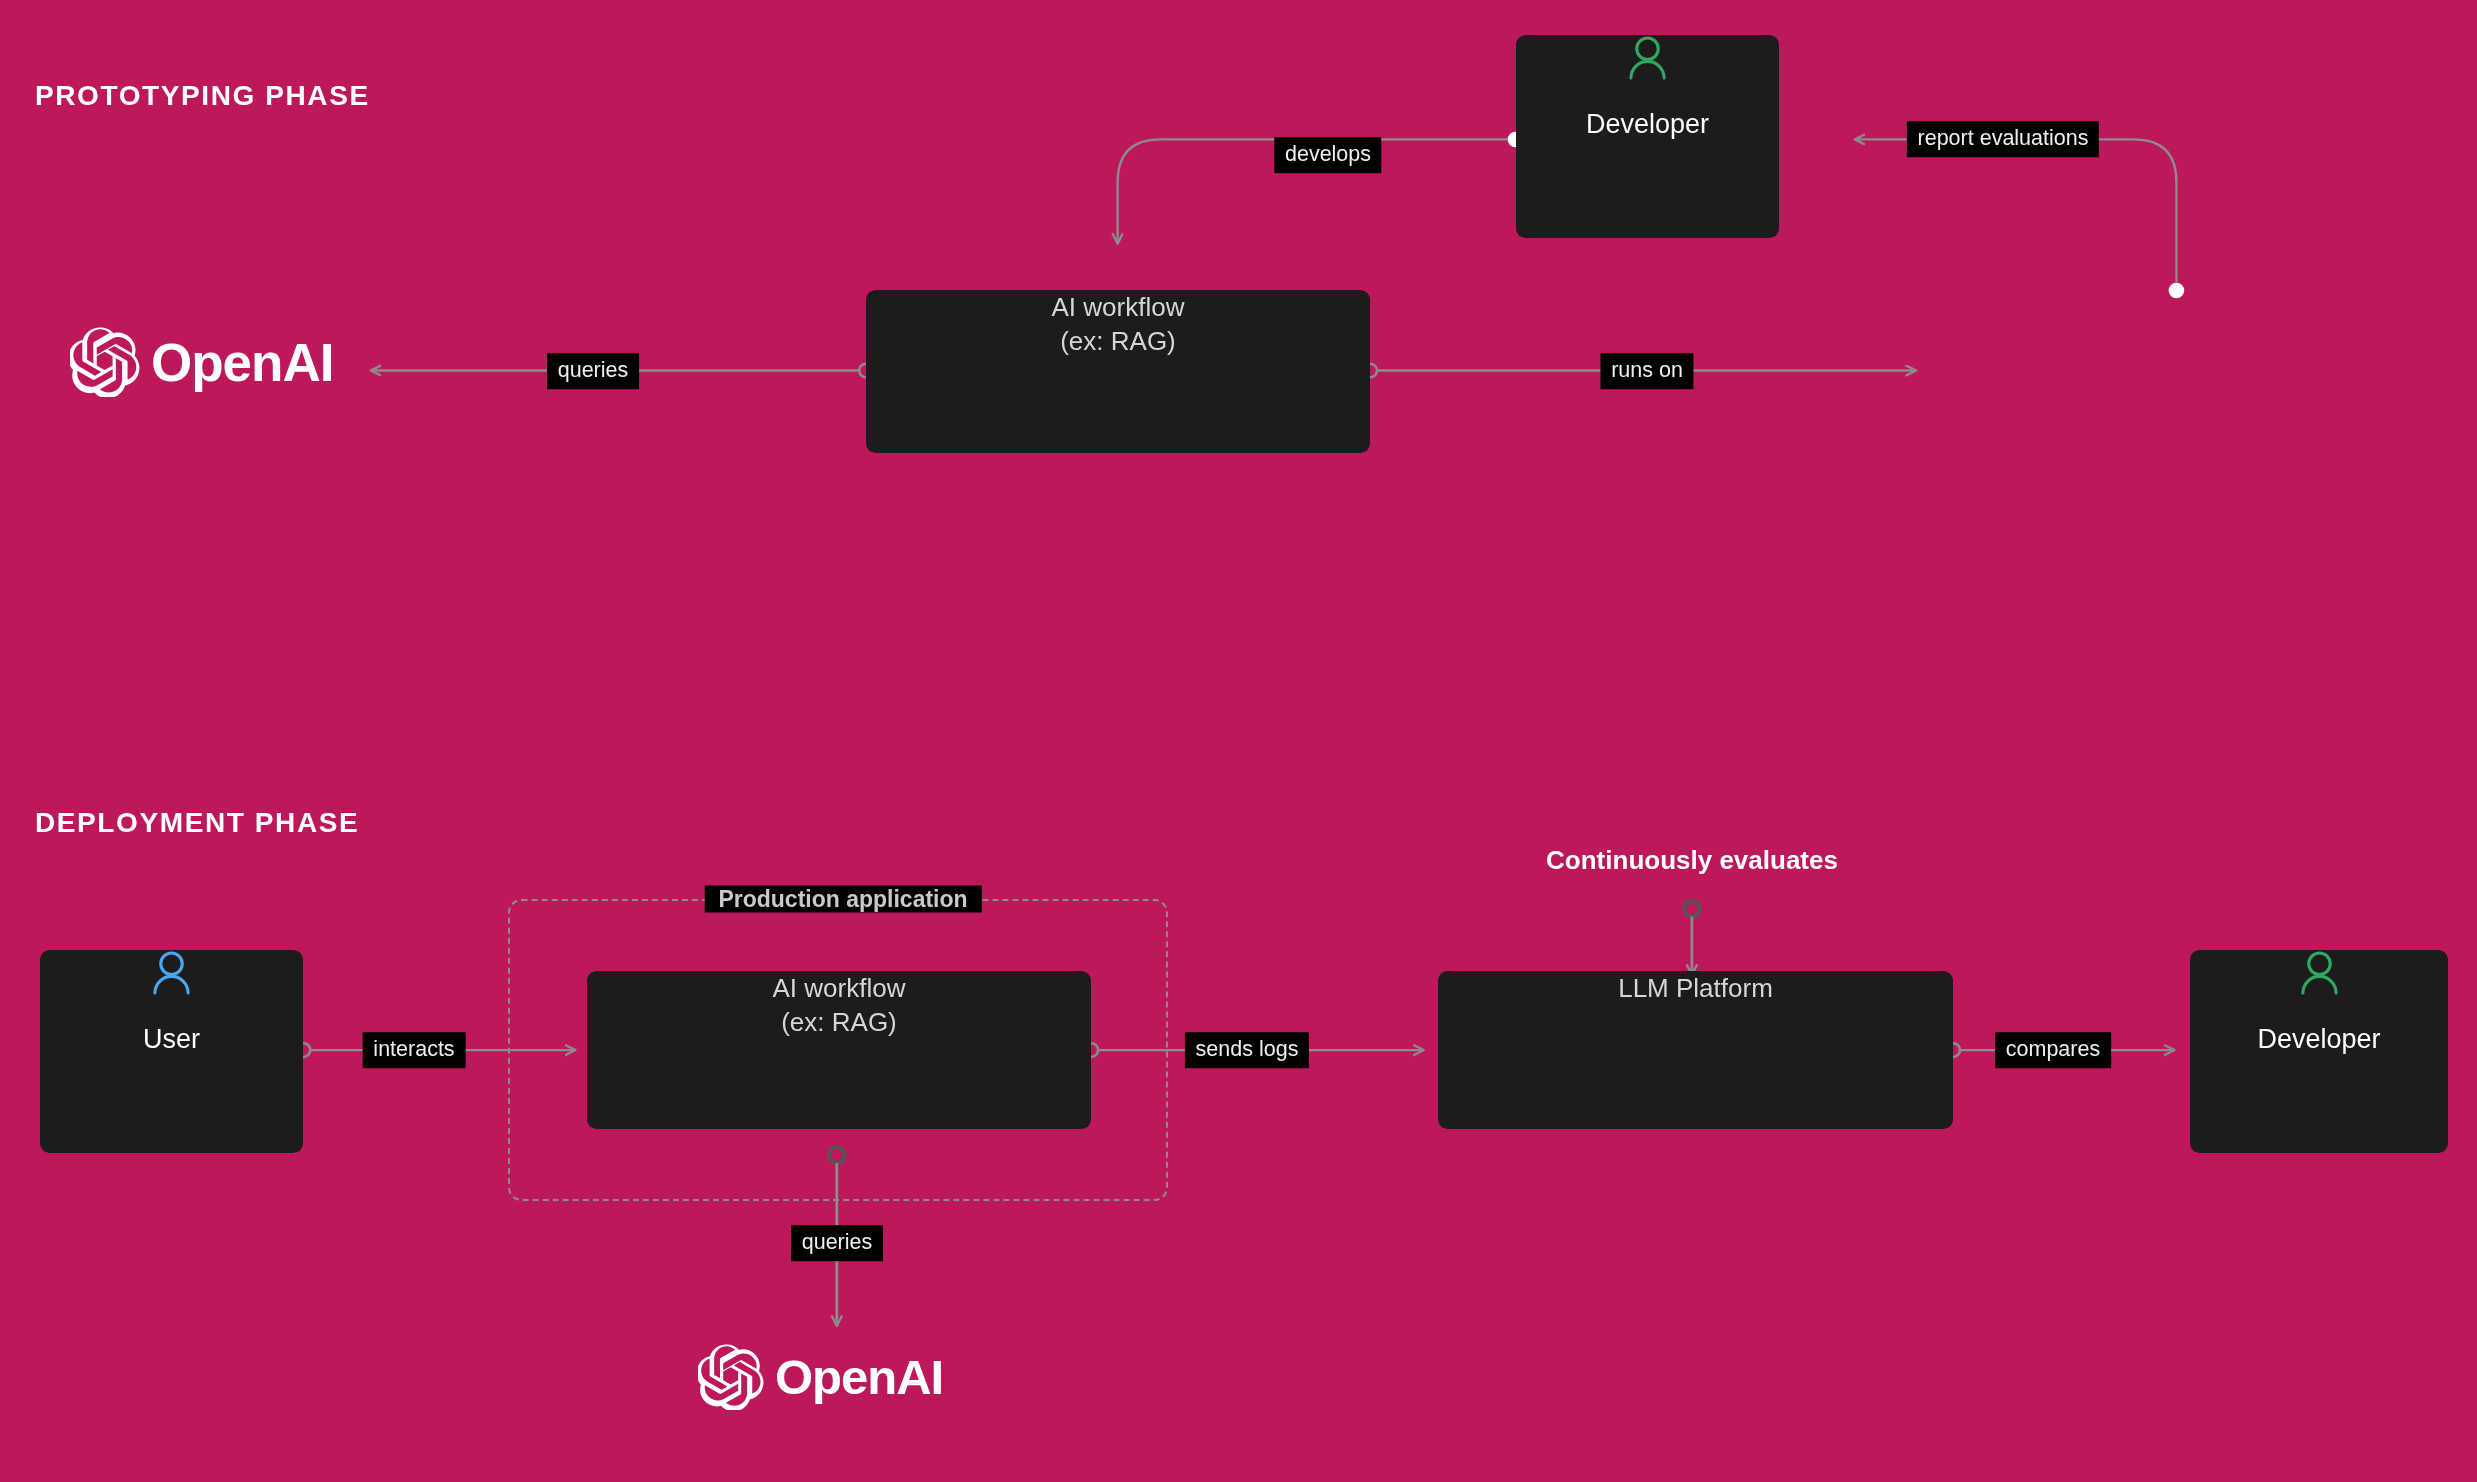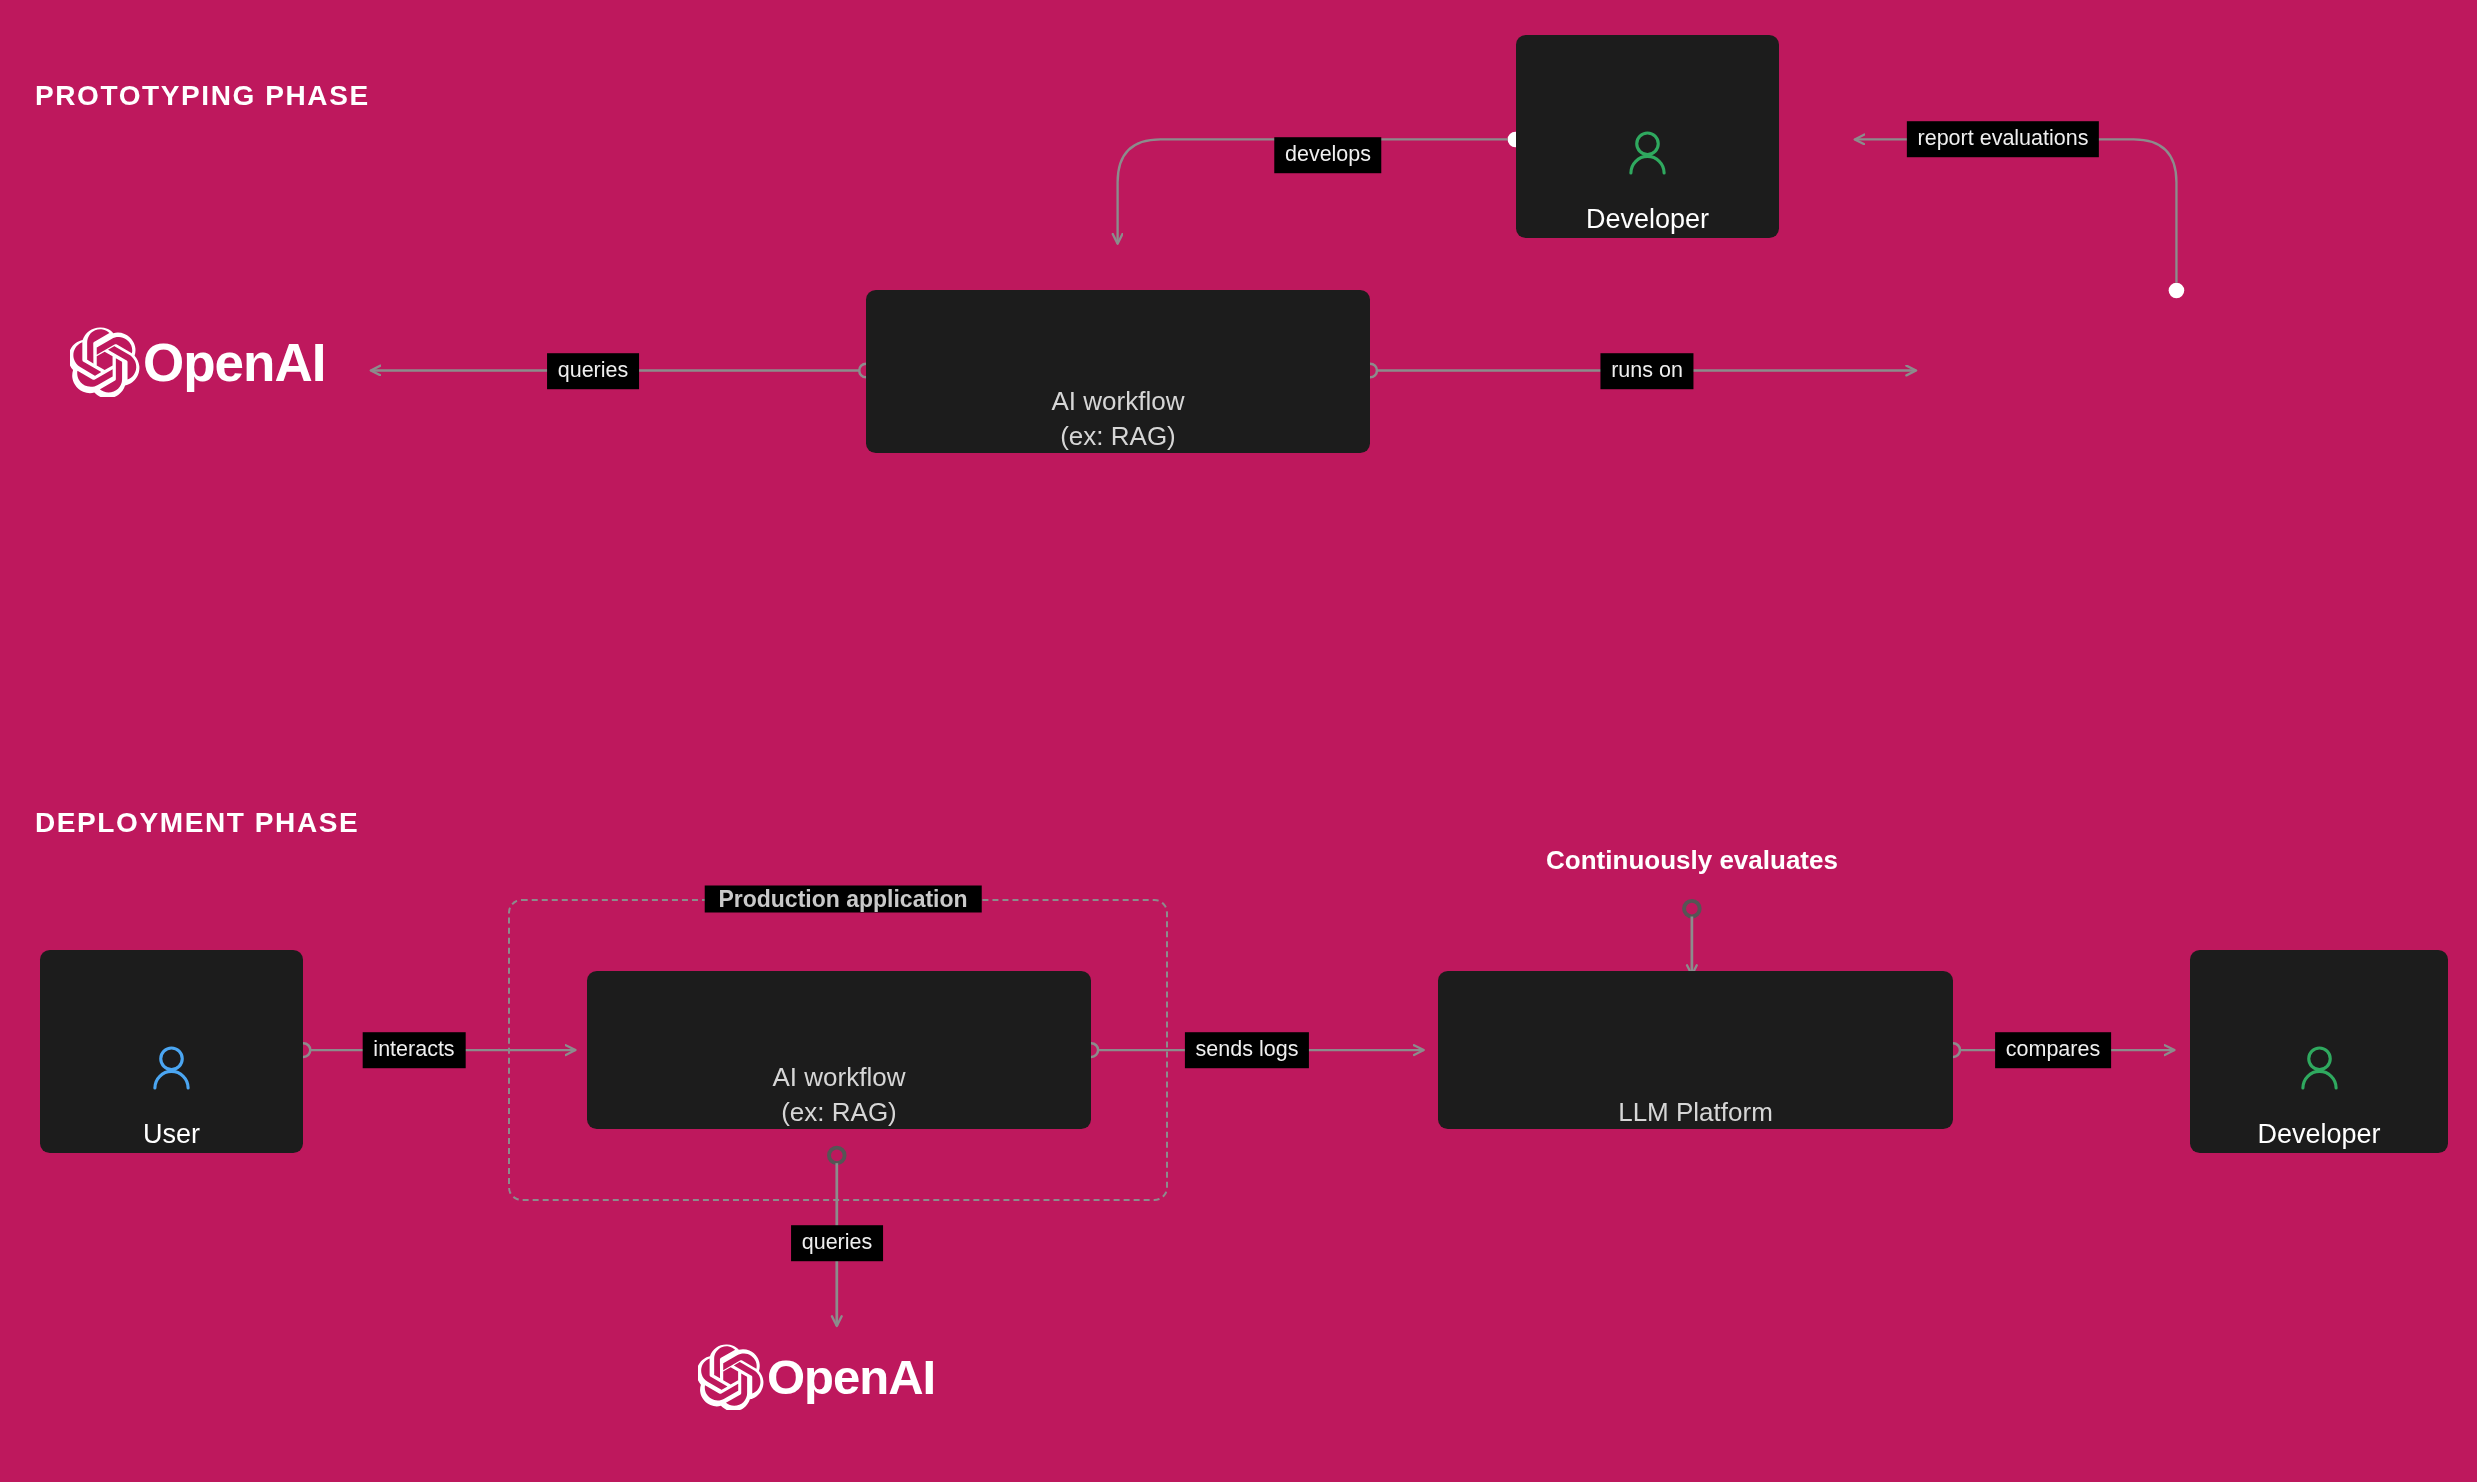--- a/index.html
+++ b/index.html
@@ -29,21 +29,21 @@
     font-weight: 700;
     letter-spacing: 1.6px;
   }
   .node {
     position: absolute;
     background: #1c1c1c;
     border-radius: 9.8px;
     display: flex;
     flex-direction: column;
     align-items: center;
-    justify-content: flex-end;
+    justify-content: flex-start;
     color: #d6d6d6;
     font-size: 26px;
     line-height: 1.32;
     text-align: center;
   }
   .node-label { color: #d6d6d6; }
   .actor-label {
     color: #ffffff;
     font-size: 27px;
     margin-top: 25px;
@@ -78,21 +78,21 @@
     font-size: 23px;
     padding: 0 13.7px;
     transform: translate(-50%, -50%);
     white-space: nowrap;
     font-weight: bold;
   }
   .openai-logo {
     position: absolute;
     display: flex;
     align-items: center;
-    gap: 3px;
+    gap: 11px;
   }
   .openai-word {
     color: #ffffff;
     font-size: 53px;
     font-weight: 700;
     letter-spacing: -1px;
   }
   .openai-logo.small .openai-word { font-size: 49px; }
 </style>
 </head>

